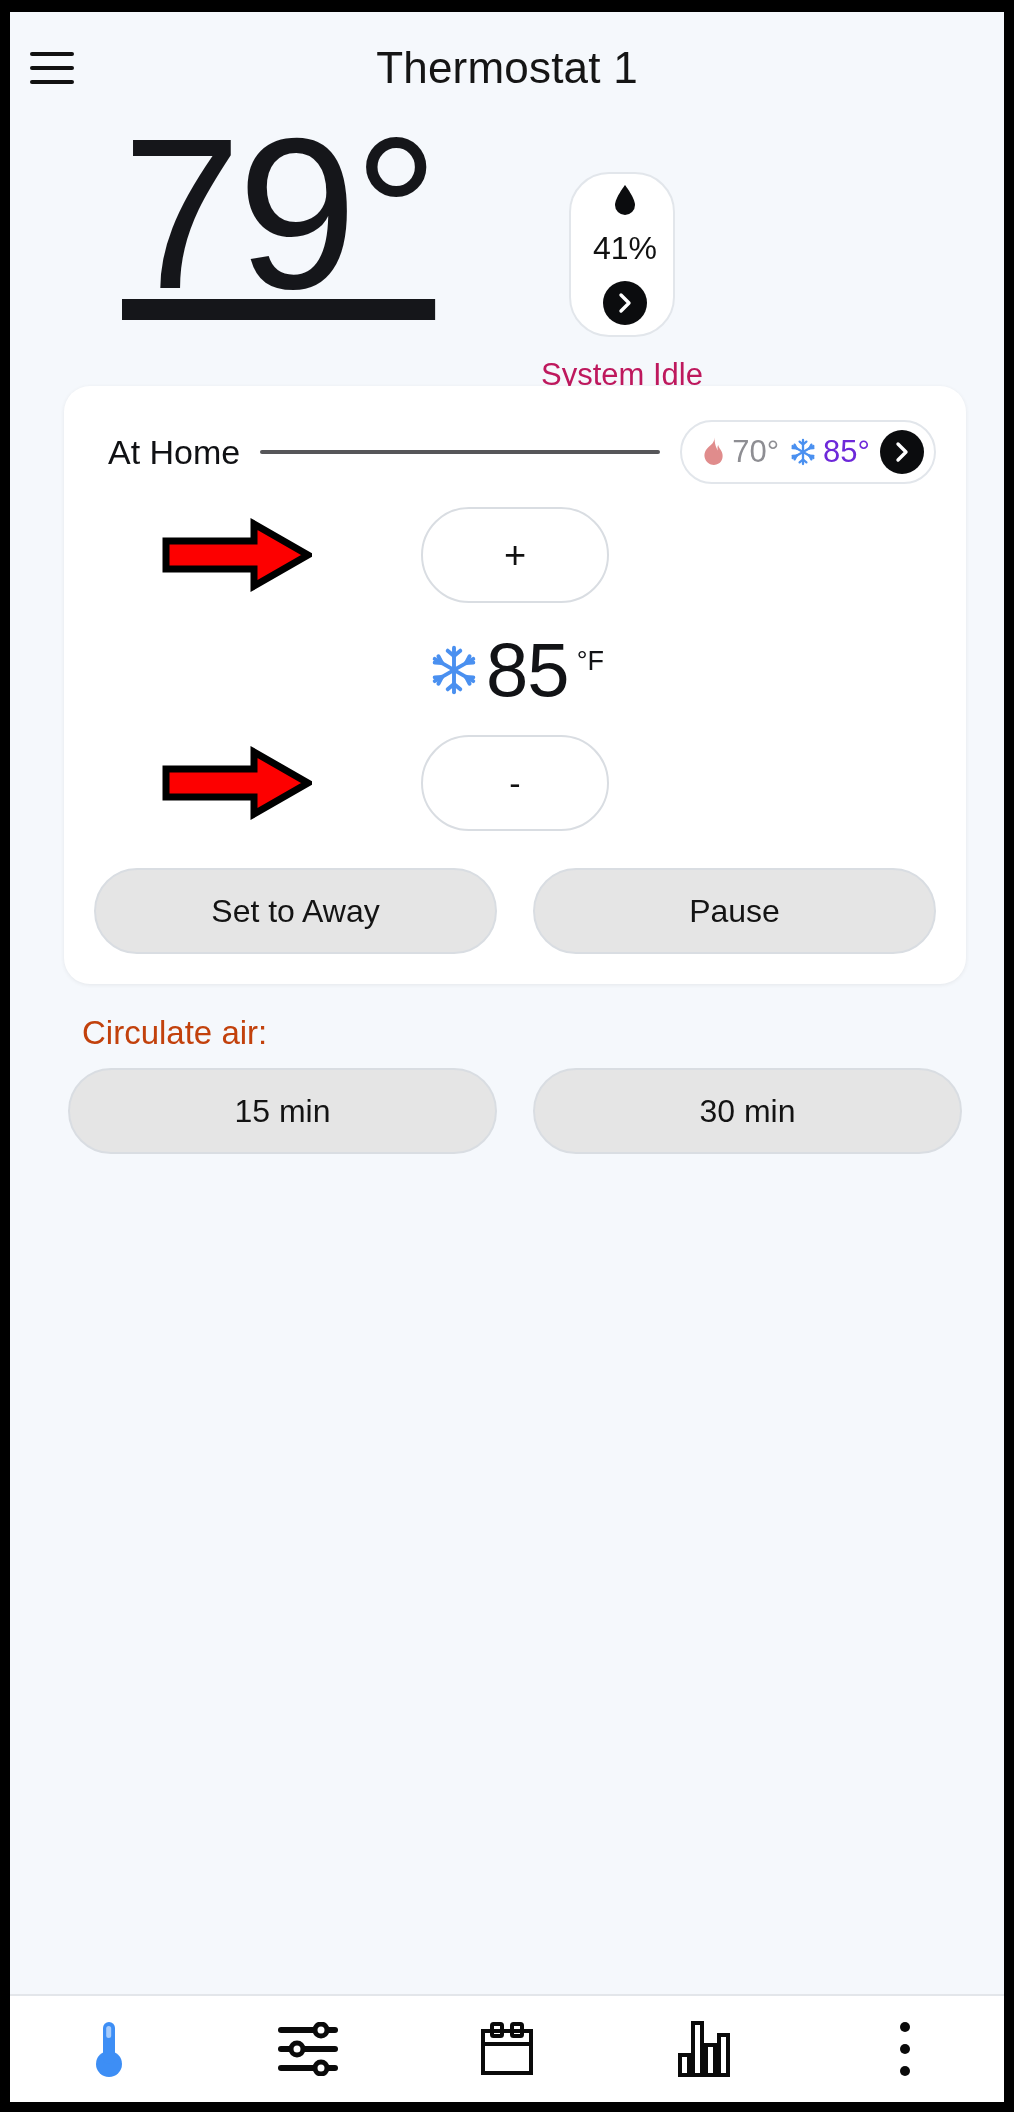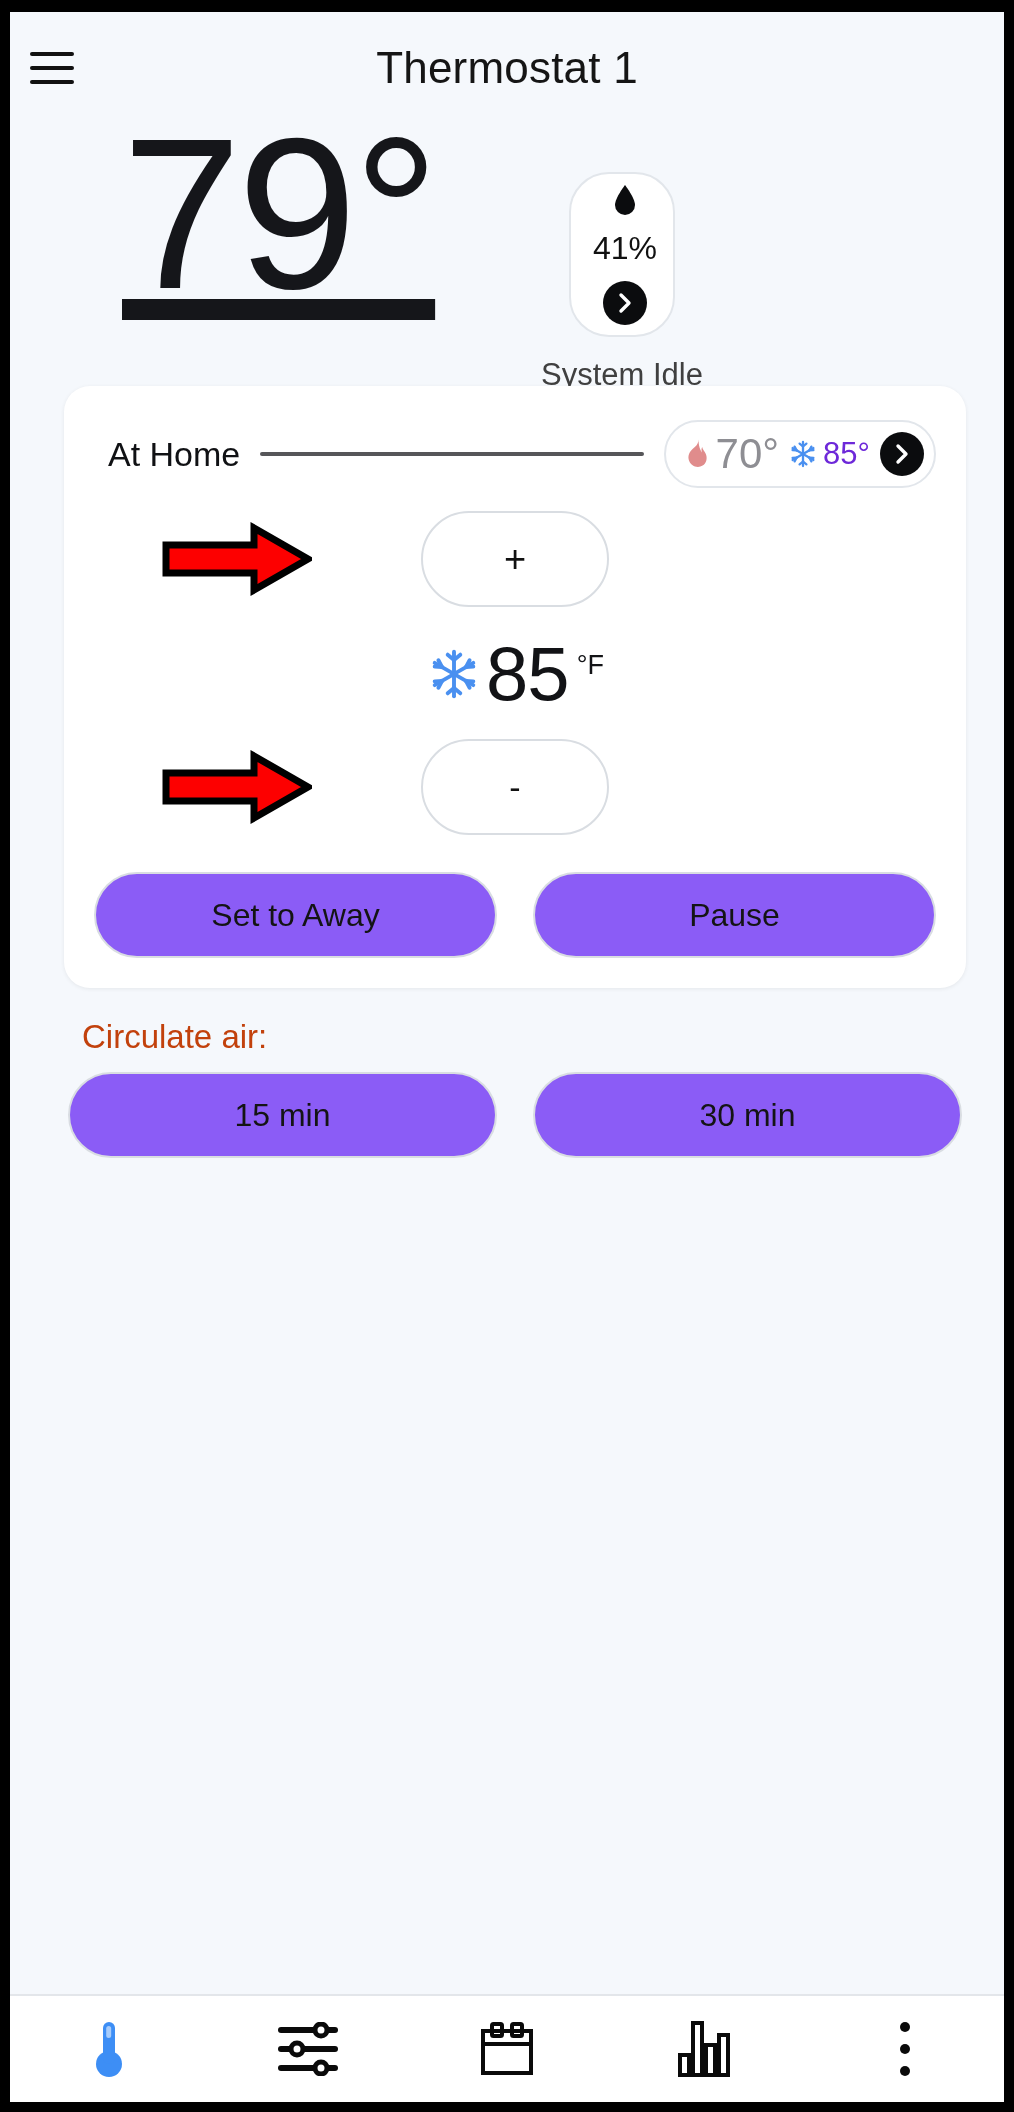--- a/index.html
+++ b/index.html
@@ -115,21 +115,21 @@
     background: #0b0c0e;
     display: flex;
     align-items: center;
     justify-content: center;
     flex: 0 0 44px;
   }
   .chevron-circle svg { display: block; }
   .system-status {
     margin-top: 20px;
     font-size: 31px;
-    color: #404040;
+    color: #be185d;
   }
 
   
   .card {
     margin: 12px 38px 0 54px;
     background: #ffffff;
     border-radius: 26px;
     box-shadow: 0 1px 4px rgba(0,0,0,0.07);
     padding: 34px 26px 30px 26px;
     position: relative;
@@ -163,21 +163,21 @@
     border: 2px solid #e2e6eb;
     border-radius: 40px;
     padding: 8px 10px 8px 18px;
     cursor: pointer;
     flex: 0 0 auto;
   }
   .sp-group { display: inline-flex; align-items: center; gap: 6px; }
   .flame-icon { width: 26px; height: 30px; display: block; }
   .snow-icon-sm { width: 28px; height: 28px; display: block; }
   .sp-heat {
-    font-size: 42px;
+    font-size: 31px;
     color: #8e8e93;
   }
   .sp-cool {
     font-size: 31px;
     color: #6d28d9;
     font-weight: 500;
   }
 
   
   .stepper-zone { position: relative; padding-top: 16px; }
@@ -243,21 +243,21 @@
   .card-actions {
     display: flex;
     gap: 36px;
     padding: 30px 4px 0 4px;
   }
   .pill-btn {
     flex: 1 1 0;
     height: 86px;
     border-radius: 44px;
     border: 2px solid #d9dde2;
-    background: #8b5cf6;
+    background: #e5e5e5;
     font-size: 32px;
     color: #141414;
     font-family: "Liberation Sans", sans-serif;
     cursor: pointer;
   }
 
   
   .circulate {
     margin: 30px 38px 0 54px;
   }

